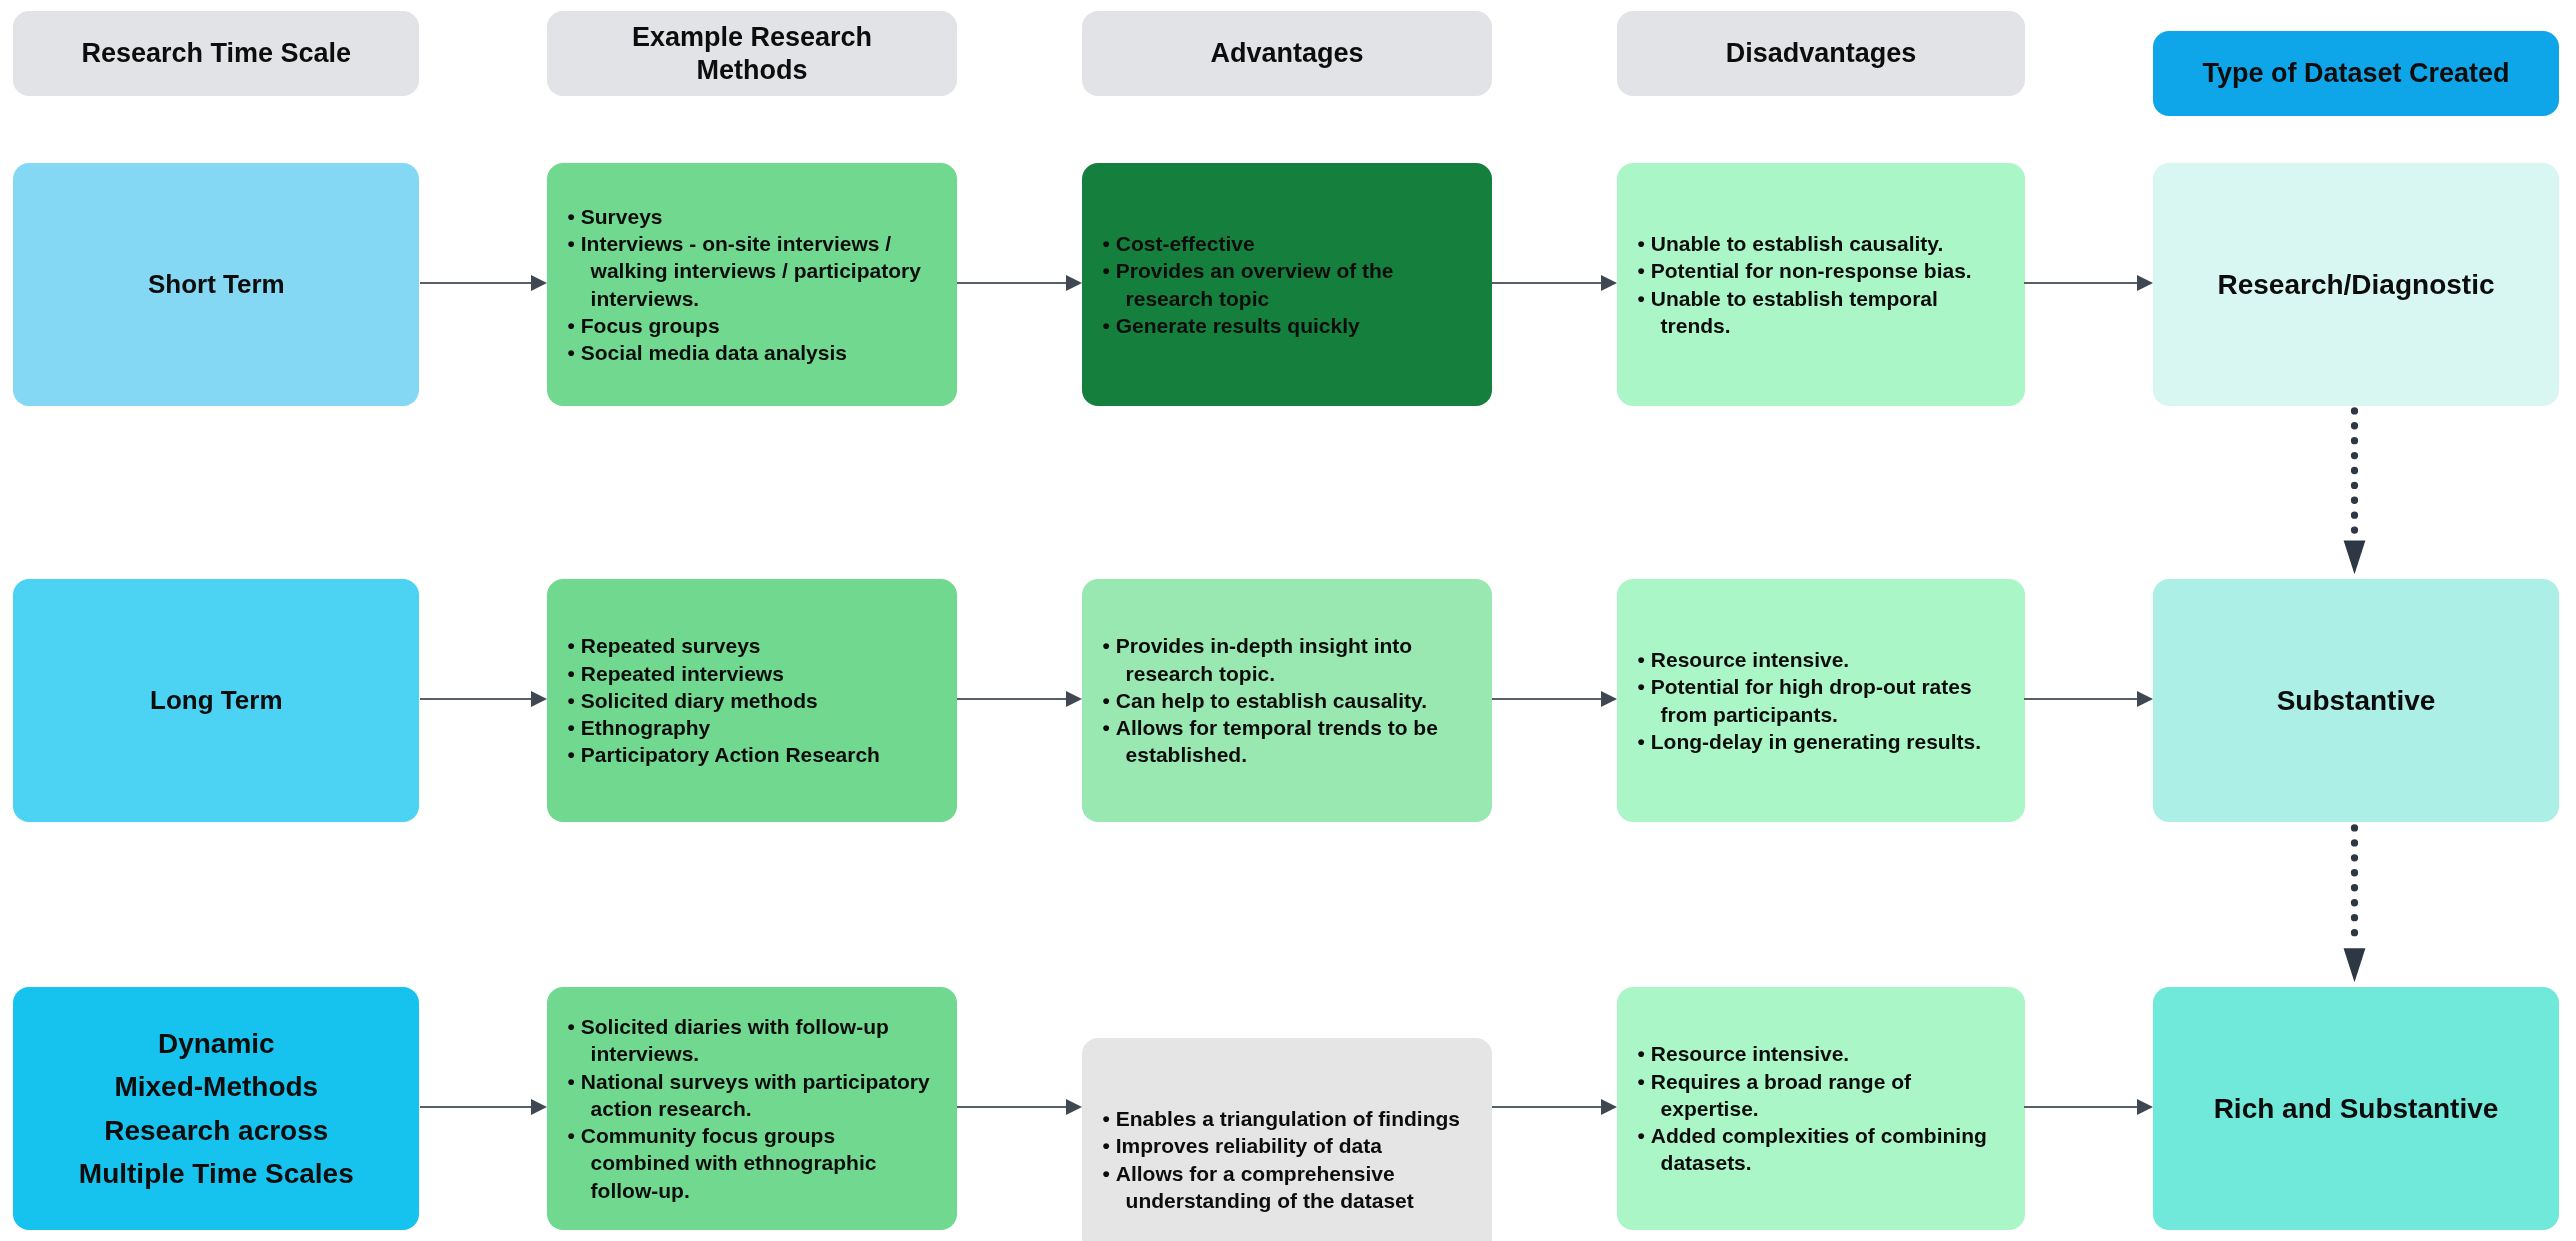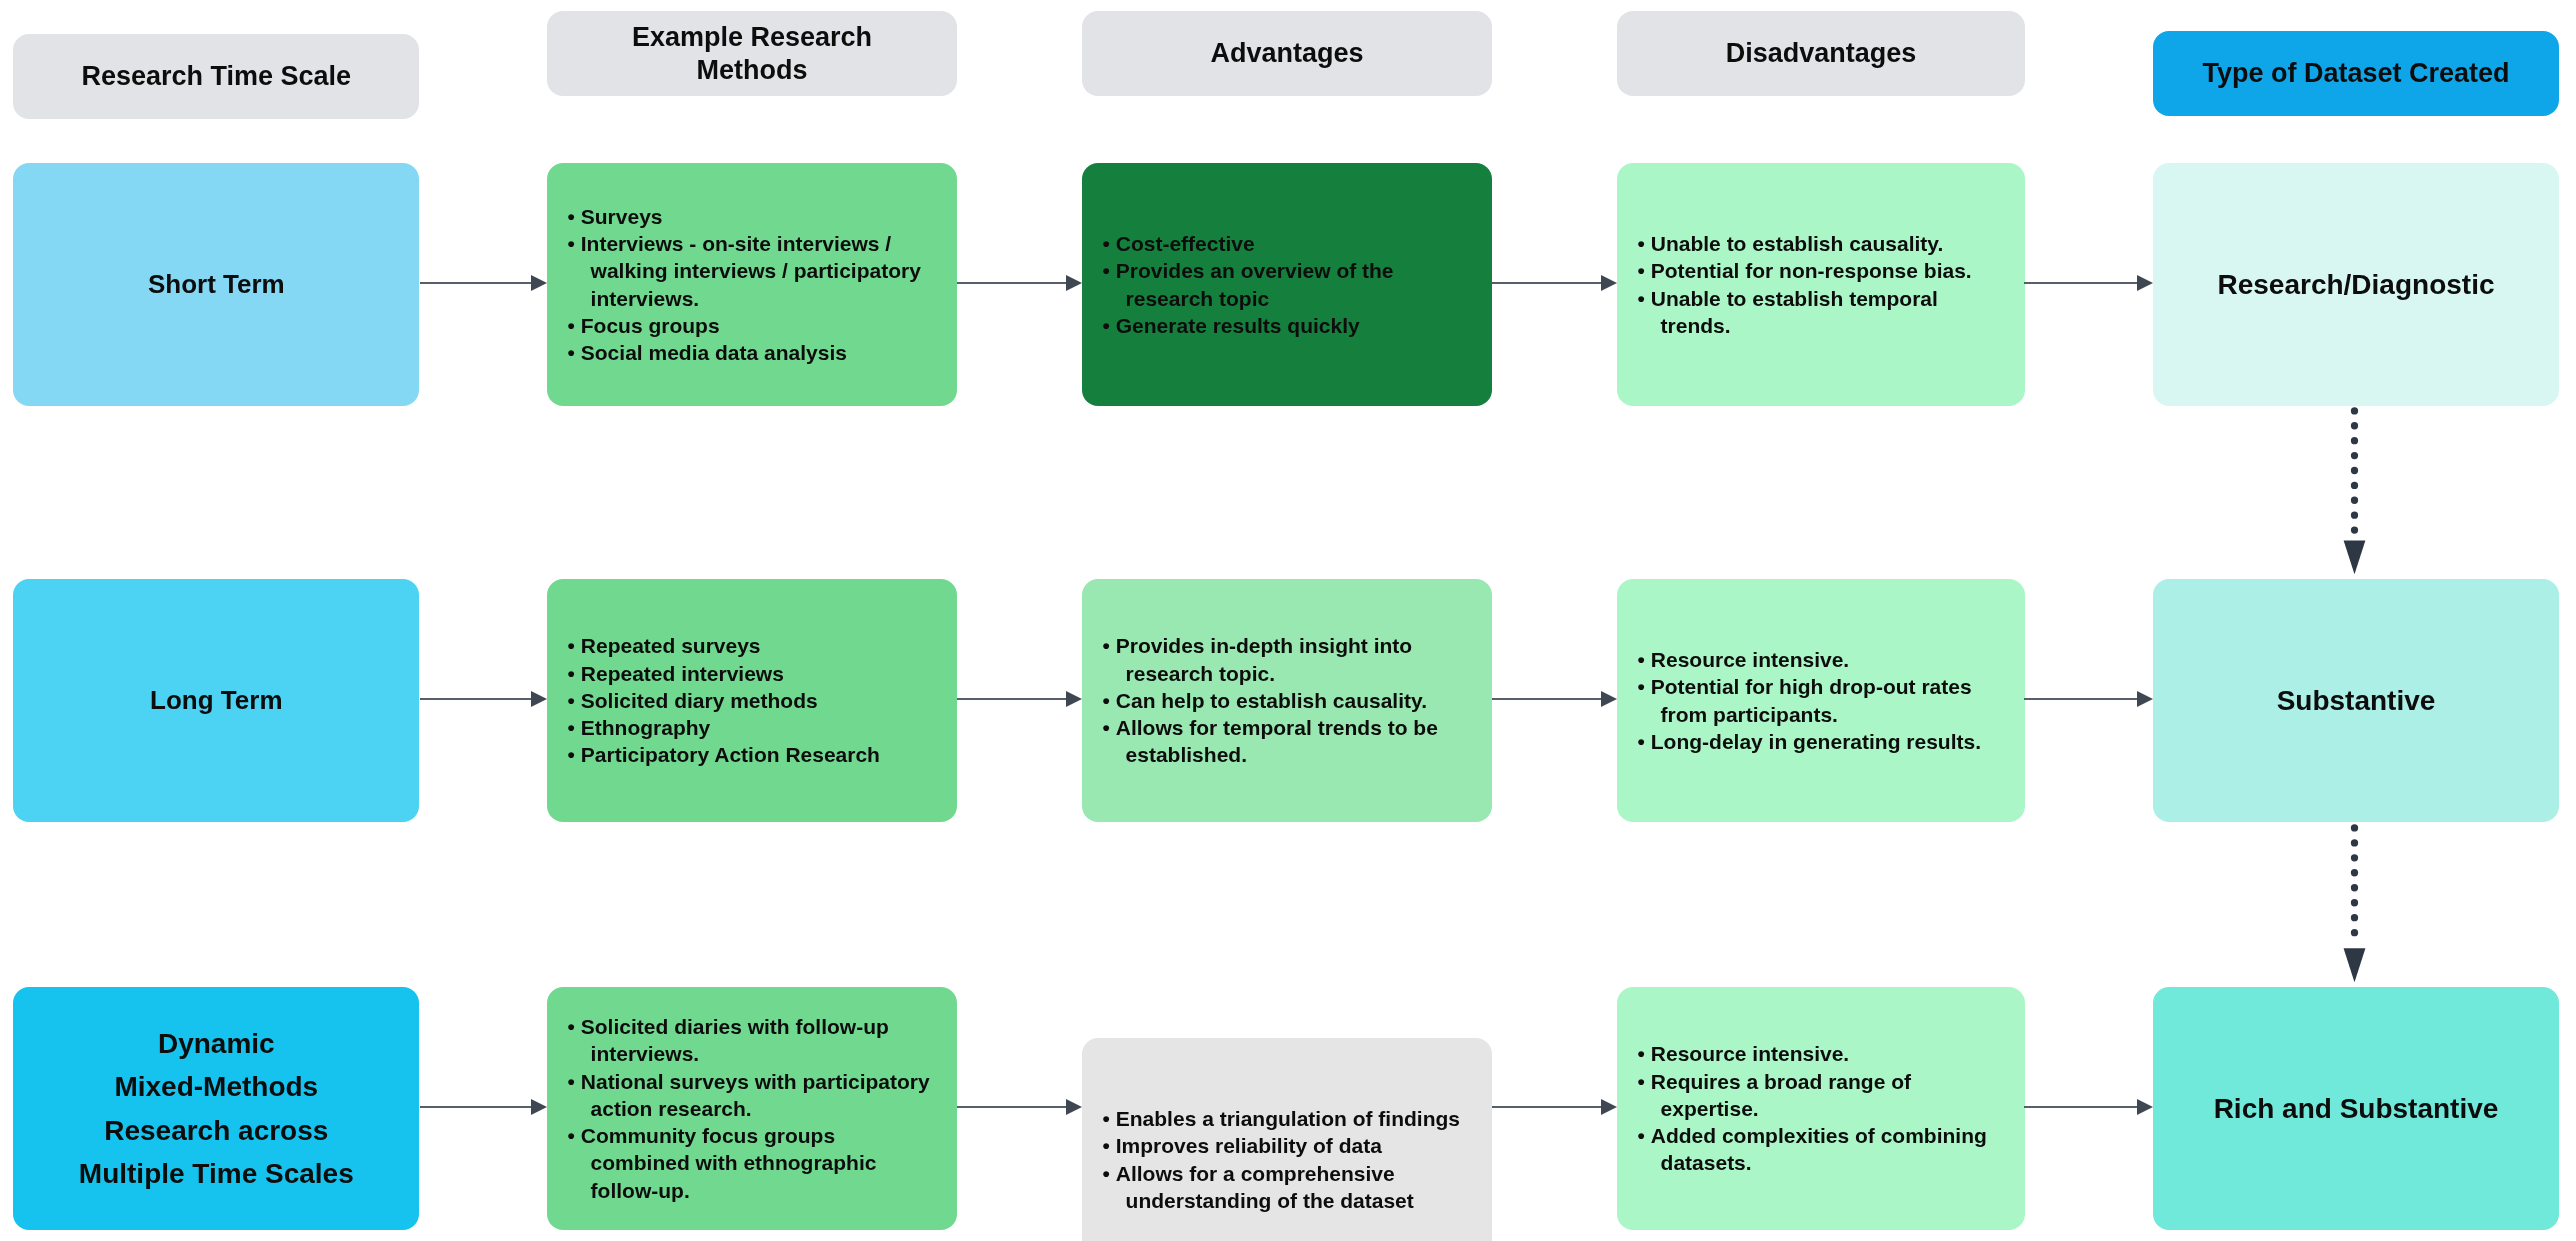--- a/index.html
+++ b/index.html
@@ -31,21 +31,21 @@
     border-top:8px solid transparent;border-bottom:8px solid transparent;
     border-left:16px solid #3f4852;
   }
   .varrow{position:absolute;}
 </style>
 </head>
 <body>
 
 <div class="canvas">
 
-  <div class="box header" style="left: 13.3px; top: 11px; width: 406px; height: 85px; background-color: rgb(225, 227, 231); margin-top: 23px;">
+  <div class="box header" style="left: 13.3px; top: 11px; width: 406px; height: 85px; background-color: rgb(225, 227, 231);">
     <div class="lines">
         <div>Research Time Scale</div>
       </div>
   </div>
   <div class="box header" style="left: 547px; top: 11px; width: 410px; height: 85px; background-color: rgb(225, 227, 231);">
     <div class="lines">
         <div>Example Research</div>
         <div>Methods</div>
       </div>
   </div>

